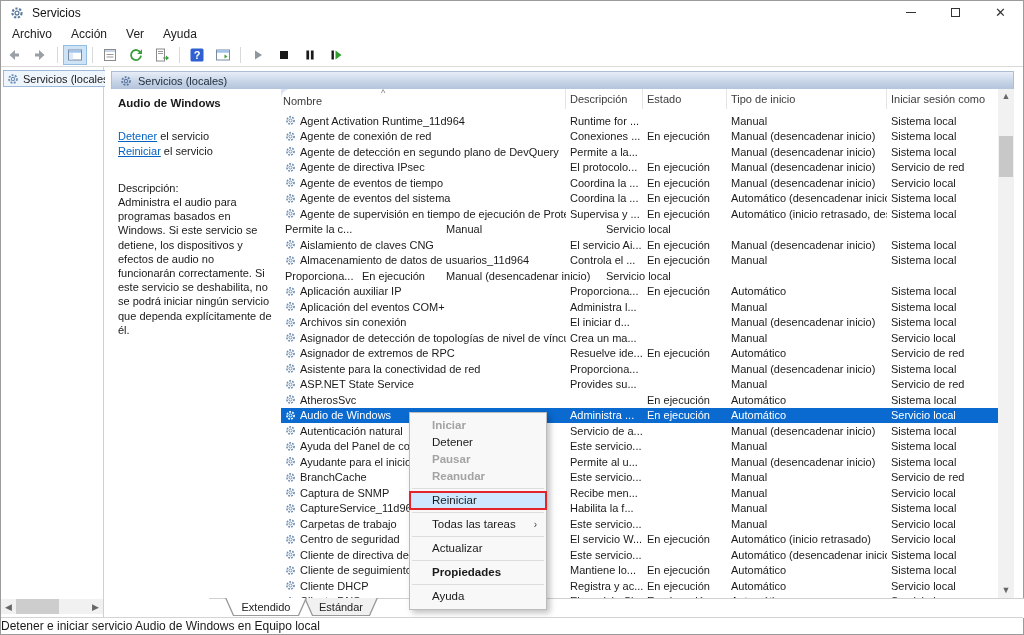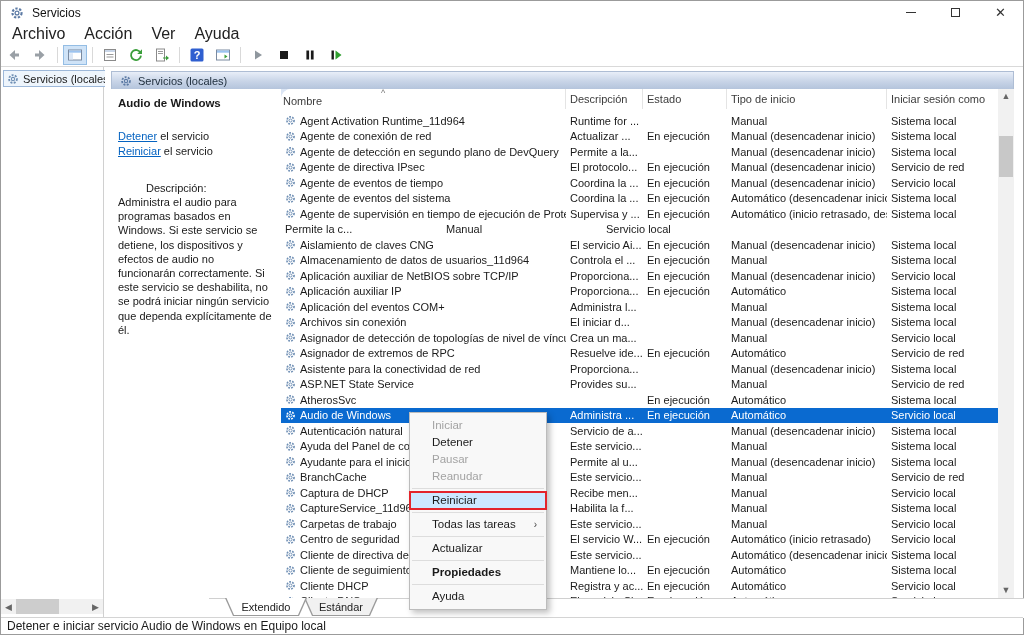--- a/index.html
+++ b/index.html
@@ -10,21 +10,21 @@
   .titlebar { position:absolute; left:0; top:0; width:100%; height:23px; background:#fff; display:flex; align-items:center; }
   .titlebar .app-icon { margin-left:9px; width:14px; height:14px; }
   .titlebar .title { margin-left:8px; font-size:12px; color:#111; }
   .win-controls { position:absolute; right:0; top:0; height:23px; display:flex; }
   .win-btn { width:45px; height:23px; display:flex; align-items:center; justify-content:center; }
   .glyph-min { width:10px; height:1px; background:#333; }
   .glyph-max { width:9px; height:9px; border:1px solid #333; }
   .glyph-close { font-size:13px; color:#333; line-height:1; }
 
   
-  .menubar { position:absolute; left:0; top:23px; width:100%; height:20px; background:#fff; display:flex; align-items:center; font-size:16px; color:#222; }
+  .menubar { position:absolute; left:0; top:23px; width:100%; height:20px; background:#fff; display:flex; align-items:center; font-size:12px; color:#222; }
   .menu-item { padding:2px 8px; margin-left:3px; }
 
   
   .toolbar { position:absolute; left:0; top:43px; width:100%; height:23px; background:#fff; border-bottom:1px solid #d9d9d9; display:flex; align-items:center; }
   .tb-btn { width:24px; height:20px; display:flex; align-items:center; justify-content:center; margin:0 1px; }
   .tb-btn svg { width:16px; height:16px; }
   .tb-btn.pressed { background:#cfe3f7; border:1px solid #94bde4; }
   .tb-sep { width:1px; height:16px; background:#d9d9d9; margin:0 4px; }
 
   
@@ -42,21 +42,21 @@
   
   .content { position:absolute; left:104px; top:0; width:918px; height:551px; background:#fff; }
   .content-header { position:absolute; left:6px; top:4px; width:903px; height:18px; background:linear-gradient(180deg,#e8eef8 0%,#c8d4e7 55%,#b4c4dc 100%); display:flex; align-items:center; font-size:11px; color:#1c2b3a; border:1px solid #aebdd4; border-bottom:none; }
   .content-header svg { width:12px; height:12px; margin:0 6px 0 8px; }
 
   
   .detail-pane { position:absolute; left:6px; top:22px; width:170px; height:510px; background:#fff; padding:8px 8px 0 7px; font-size:11px; color:#1a1a1a; }
   .detail-title { font-weight:bold; font-size:11.5px; margin-bottom:20px; }
   .detail-links { line-height:14.5px; margin-bottom:24px; }
   .detail-links a { color:#0563c1; text-decoration:underline; }
-  .detail-desc-label { margin-bottom:1px;margin-left:28px; }
+  .detail-desc-label { margin-bottom:1px; }
   .detail-desc { line-height:14.2px; }
 
   
   .blue-band { position:absolute; left:176px; top:22px; width:733px; height:26px; background:#dbe5f4; }
   .list-pane { position:absolute; left:176px; top:22px; width:733px; height:509px; background:#fff; border-top-left-radius:10px; overflow:hidden; }
   .list-header { position:relative; height:20px; display:flex; font-size:11px; color:#3c3c3c; background:#fff; }
   .list-header .hcell { position:relative; padding:4px 0 0 4px; border-right:1px solid #e4e4e4; white-space:nowrap; overflow:hidden; }
   .sort-caret { position:absolute; left:100px; top:-1px; font-size:9px; color:#777; }
   .rows { position:absolute; left:0; top:24px; width:717px; height:489px; overflow:hidden; }
   .row { display:flex; height:15.5px; align-items:center; font-size:11px; color:#1b1b1b; white-space:nowrap; }
@@ -79,26 +79,26 @@
   
   .tab-bar { position:absolute; left:104px; top:531px; width:918px; height:20px; background:#fff; border-top:1px solid #d0d0d0; }
   .tab { position:absolute; top:-1px; height:18px; font-size:11px; color:#222; }
   .tab .shape { position:absolute; inset:0; background:#9a9a9a; clip-path:polygon(0 0, 100% 0, calc(100% - 8px) 100%, 8px 100%); }
   .tab .inner { position:absolute; inset:0; background:#fff; clip-path:polygon(1.5px 0, calc(100% - 1.5px) 0, calc(100% - 9px) calc(100% - 1px), 9px calc(100% - 1px)); display:flex; align-items:center; justify-content:center; }
   .tab.inactive .inner { background:#f1f1f1; }
   .tab-extendido { left:16px; width:82px; z-index:2; }
   .tab-estandar  { left:95px; width:74px; z-index:1; }
 
   
-  .statusbar { position:absolute; left:0; bottom:0; width:100%; height:17px; background:#fff; border-top:1px solid #d4d4d4; display:flex; align-items:center; font-size:12px; color:#1a1a1a; padding-left:6px; }
+  .statusbar { position:absolute; left:0; bottom:0; width:100%; height:17px; background:#fff; border-top:1px solid #d4d4d4; display:flex; align-items:center; font-size:12px; color:#1a1a1a; }
 
   
   .context-menu { position:absolute; left:408px; top:411px; width:138px; background:#f8f8f8; border:1px solid #bcbcbc; box-shadow:3px 3px 6px rgba(0,0,0,.25); padding:4px 0; z-index:50; font-size:11.5px; }
   .cm-item { position:relative; height:17px; line-height:17px; padding-left:22px; color:#1a1a1a; }
-  .cm-item.disabled { color:#a3a3a3; }
+  .cm-item.disabled { color:#a3a3a3;font-weight:bold; }
   .cm-item.bold { font-weight:bold; }
   .cm-item.highlighted { background:#cde8ff; outline:2px solid #e3242b; outline-offset:-1px; }
   .cm-sep { height:1px; background:#dddddd; margin:3px 2px; }
   .cm-arrow { position:absolute; right:9px; top:0; font-size:10px; color:#444; }
 </style>
 </head>
 <body>
 
 <div class="window">
 
@@ -273,21 +273,21 @@
   </div>
 
   <div class="row">
     <div class="cell c-name">
                 <svg viewBox="0 0 16 16">
                   <circle cx="8" cy="8" r="5.2" fill="none" stroke="#6f8fb4" stroke-width="2.4" stroke-dasharray="2.6 1.8"></circle>
                   <circle cx="8" cy="8" r="2.2" fill="none" stroke="#6f8fb4" stroke-width="1.4"></circle>
                 </svg>
                 <span>Agente de conexión de red</span>
               </div>
-    <div class="cell c-desc">Actualizar ...</div>
+    <div class="cell c-desc">Conexiones ...</div>
     <div class="cell c-estado">En ejecución</div>
     <div class="cell c-tipo">Manual (desencadenar inicio)</div>
     <div class="cell c-sesion">Sistema local</div>
   </div>
 
   <div class="row">
     <div class="cell c-name">
                 <svg viewBox="0 0 16 16">
                   <circle cx="8" cy="8" r="5.2" fill="none" stroke="#6f8fb4" stroke-width="2.4" stroke-dasharray="2.6 1.8"></circle>
                   <circle cx="8" cy="8" r="2.2" fill="none" stroke="#6f8fb4" stroke-width="1.4"></circle>
@@ -385,27 +385,20 @@
                 </svg>
                 <span>Almacenamiento de datos de usuarios_11d964</span>
               </div>
     <div class="cell c-desc">Controla el ...</div>
     <div class="cell c-estado">En ejecución</div>
     <div class="cell c-tipo">Manual</div>
     <div class="cell c-sesion">Sistema local</div>
   </div>
 
   <div class="row">
-    <div class="cell c-name">
-                <svg viewBox="0 0 16 16">
-                  <circle cx="8" cy="8" r="5.2" fill="none" stroke="#6f8fb4" stroke-width="2.4" stroke-dasharray="2.6 1.8"></circle>
-                  <circle cx="8" cy="8" r="2.2" fill="none" stroke="#6f8fb4" stroke-width="1.4"></circle>
-                </svg>
-                <span>Aplicación auxiliar de NetBIOS sobre TCP/IP</span>
-              </div>
     <div class="cell c-desc">Proporciona...</div>
     <div class="cell c-estado">En ejecución</div>
     <div class="cell c-tipo">Manual (desencadenar inicio)</div>
     <div class="cell c-sesion">Servicio local</div>
   </div>
 
   <div class="row">
     <div class="cell c-name">
                 <svg viewBox="0 0 16 16">
                   <circle cx="8" cy="8" r="5.2" fill="none" stroke="#6f8fb4" stroke-width="2.4" stroke-dasharray="2.6 1.8"></circle>
@@ -586,21 +579,21 @@
     <div class="cell c-tipo">Manual</div>
     <div class="cell c-sesion">Servicio de red</div>
   </div>
 
   <div class="row">
     <div class="cell c-name">
                 <svg viewBox="0 0 16 16">
                   <circle cx="8" cy="8" r="5.2" fill="none" stroke="#6f8fb4" stroke-width="2.4" stroke-dasharray="2.6 1.8"></circle>
                   <circle cx="8" cy="8" r="2.2" fill="none" stroke="#6f8fb4" stroke-width="1.4"></circle>
                 </svg>
-                <span>Captura de DHCP</span>
+                <span>Captura de SNMP</span>
               </div>
     <div class="cell c-desc">Recibe men...</div>
     <div class="cell c-estado"></div>
     <div class="cell c-tipo">Manual</div>
     <div class="cell c-sesion">Servicio local</div>
   </div>
 
   <div class="row">
     <div class="cell c-name">
                 <svg viewBox="0 0 16 16">

